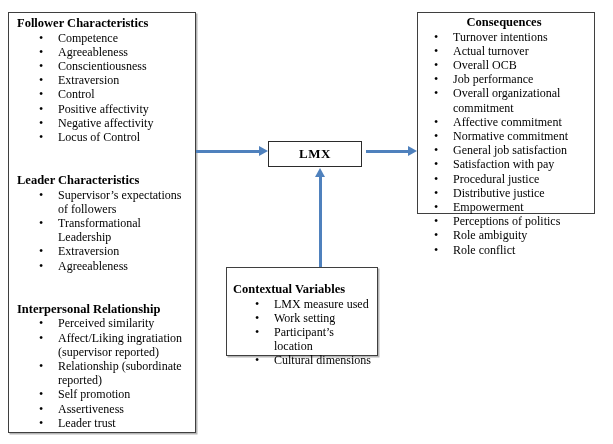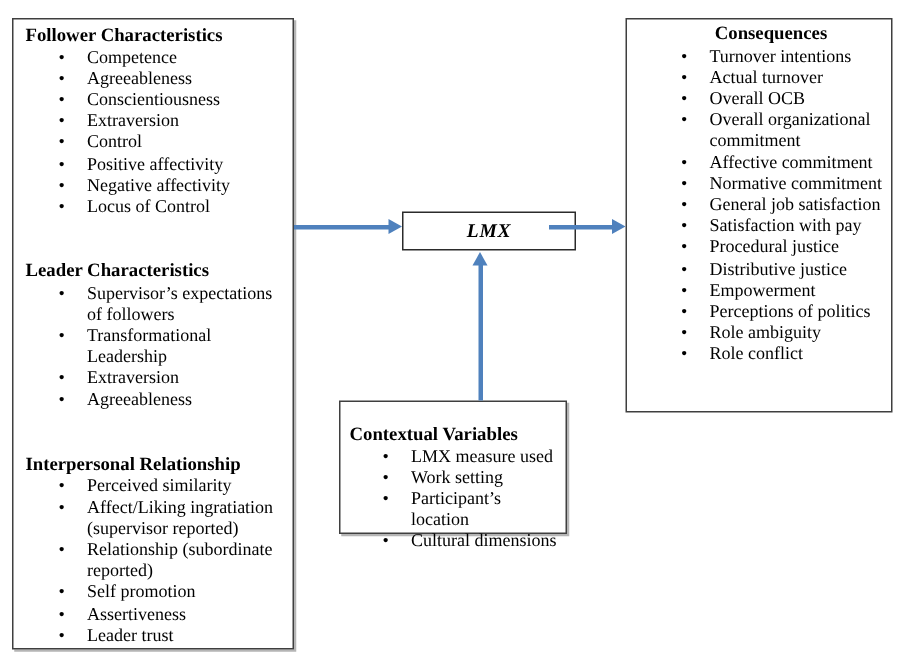--- a/index.html
+++ b/index.html
@@ -37,27 +37,27 @@
     padding-left: 19px;
   }
   ul.bullet-list li::before {
     content: "\2022";
     position: absolute;
     left: 0;
     top: 0;
   }
   
   .left-box    { left: 8px;   top: 12px;  width: 188px; height: 421px; padding: 3px 4px 3px 8px; box-shadow: 1.5px 1.5px 0 rgba(120,120,120,0.55); }
-  .right-box   { left: 417px; top: 12px;  width: 178px; height: 263px; padding: 2px 4px 2px 20px; }
+  .right-box   { left: 417px; top: 12px;  width: 178px; height: 202px; padding: 2px 4px 2px 0; }
   .right-box ul.bullet-list { padding-left: 16px; }
   .lmx-box {
-    left: 268px; top: 141px; width: 116px; height: 26px;
+    left: 268px; top: 141px; width: 94px; height: 26px;
     border: 1.5px solid #2b2b2b;
     display: flex; align-items: center; justify-content: center;
-    font-weight: bold; font-size: 13px; letter-spacing: 0.5px; font-style: italic;
+    font-weight: bold; font-size: 13px; letter-spacing: 0.5px;
   }
   .contextual-box { left: 213px; top: 267px; width: 152px; height: 89px; padding: 14px 4px 3px 6px; box-shadow: 1.5px 1.5px 0 rgba(120,120,120,0.55); margin-left: 13px; }
 
   
   .arrow-line-h {
     position: absolute; height: 3px;
     background: var(--arrow-color, #4f81bd);
   }
   .arrow-line-v {
     position: absolute; width: 3px;
@@ -121,20 +121,21 @@
   <div class="box lmx-box">
     <span>LMX</span>
   </div>
 
   <div class="box right-box">
     <div class="box-heading centered">Consequences</div>
     <ul class="bullet-list">
         <li>Turnover intentions</li>
         <li>Actual turnover</li>
         <li>Overall OCB</li>
+        <li>Job performance</li>
         <li>Overall organizational commitment</li>
         <li>Affective commitment</li>
         <li>Normative commitment</li>
         <li>General job satisfaction</li>
         <li>Satisfaction with pay</li>
         <li>Procedural justice</li>
         <li>Distributive justice</li>
         <li>Empowerment</li>
         <li>Perceptions of politics</li>
         <li>Role ambiguity</li>

